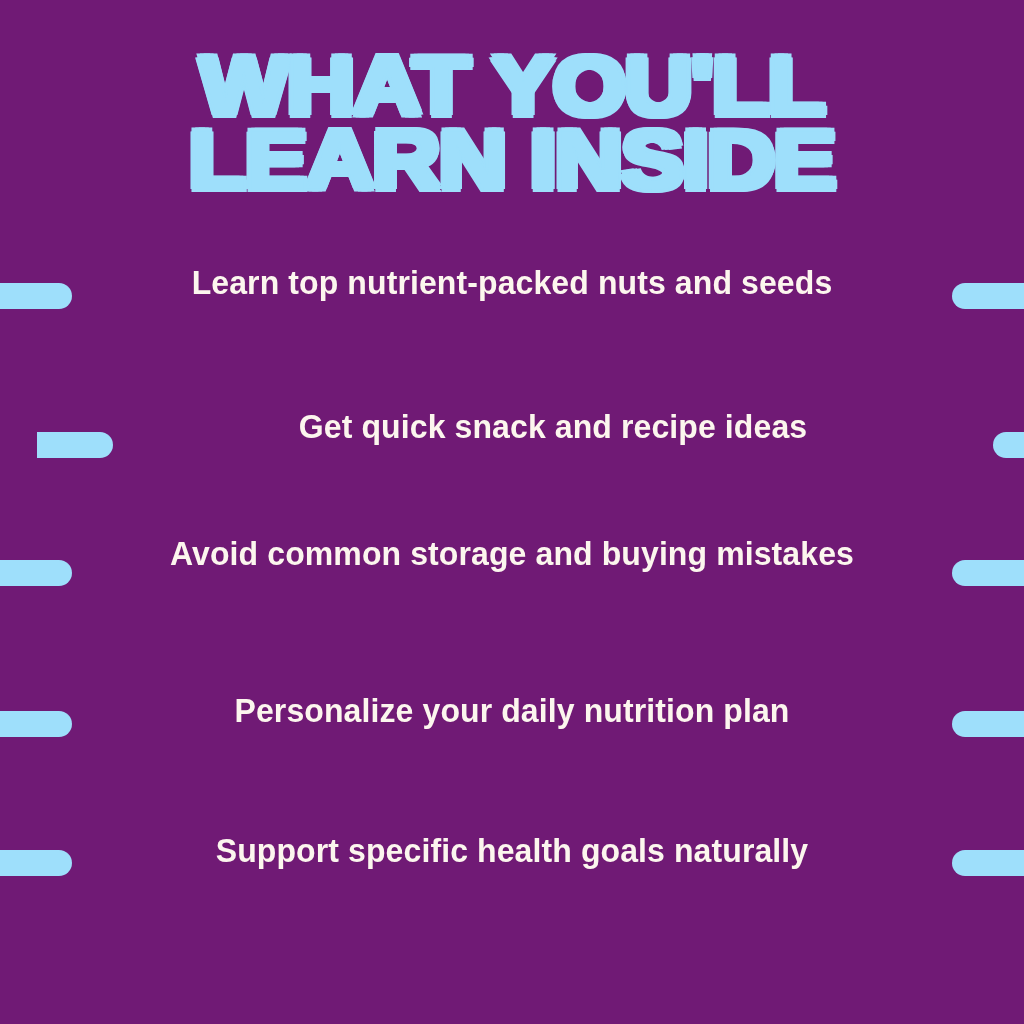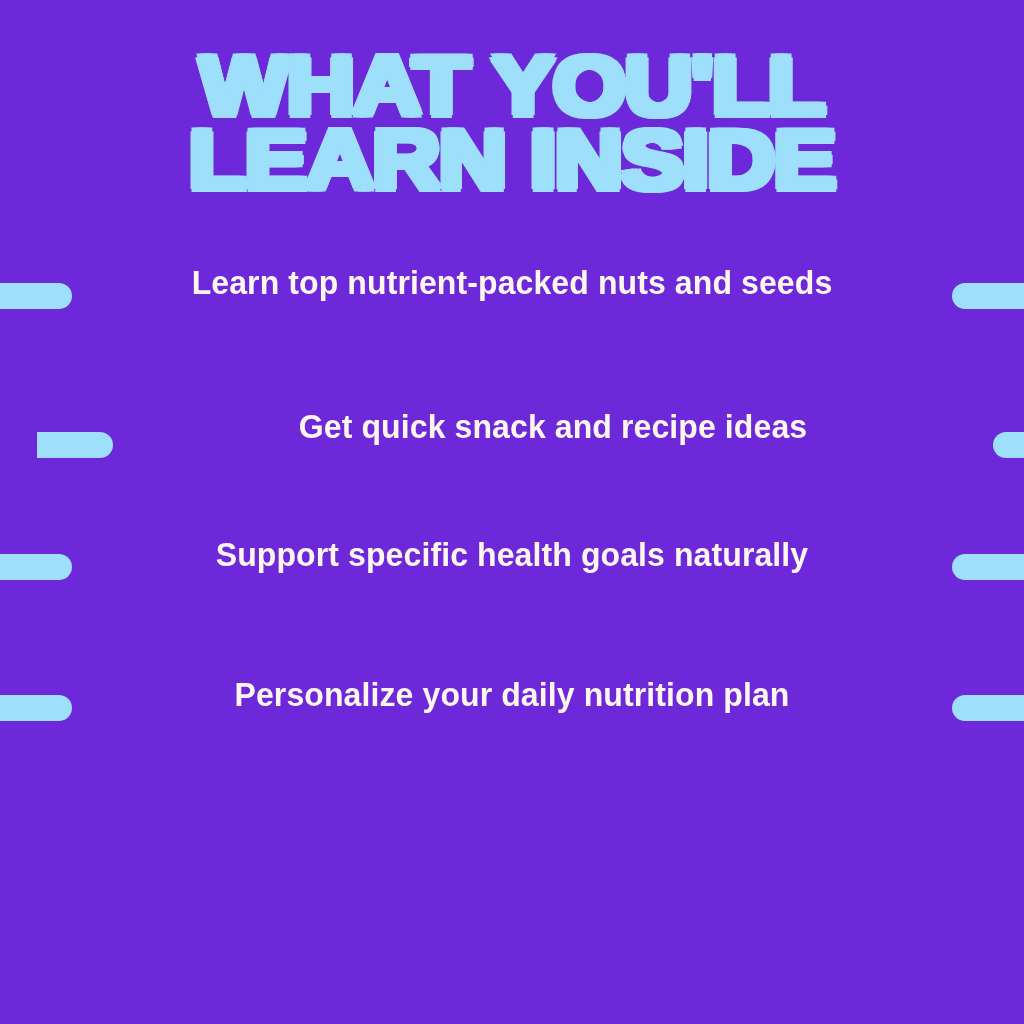--- a/index.html
+++ b/index.html
@@ -11,21 +11,21 @@
     height: 1024px;
     overflow: hidden;
     font-family: "Liberation Sans", sans-serif;
     -webkit-font-smoothing: antialiased;
   }
 
   #poster {
     position: relative;
     width: 1024px;
     height: 1024px;
-    background: #6d28d9;
+    background: #701a75;
     overflow: hidden;
   }
 
   
   .title-block {
     position: absolute;
     top: 52px;
     left: 0;
     width: 1024px;
     text-align: center;
@@ -134,27 +134,32 @@
       <span class="pill pill-right"></span>
       <div class="row-text">Learn top nutrient-packed nuts and seeds</div>
     </div>
 
     <div class="row row-2">
       <span class="pill pill-left"></span>
       <span class="pill pill-right"></span>
       <div class="row-text">Get quick snack and recipe ideas</div>
     </div>
 
-
-    <div class="row row-4">
+    <div class="row row-3">
       <span class="pill pill-left"></span>
       <span class="pill pill-right"></span>
-      <div class="row-text">Support specific health goals naturally</div>
+      <div class="row-text">Avoid common storage and buying mistakes</div>
     </div>
 
     <div class="row row-5">
       <span class="pill pill-left"></span>
       <span class="pill pill-right"></span>
       <div class="row-text">Personalize your daily nutrition plan</div>
     </div>
 
+    <div class="row row-4">
+      <span class="pill pill-left"></span>
+      <span class="pill pill-right"></span>
+      <div class="row-text">Support specific health goals naturally</div>
+    </div>
+
   </div>
 </div>
 
 </body></html>

